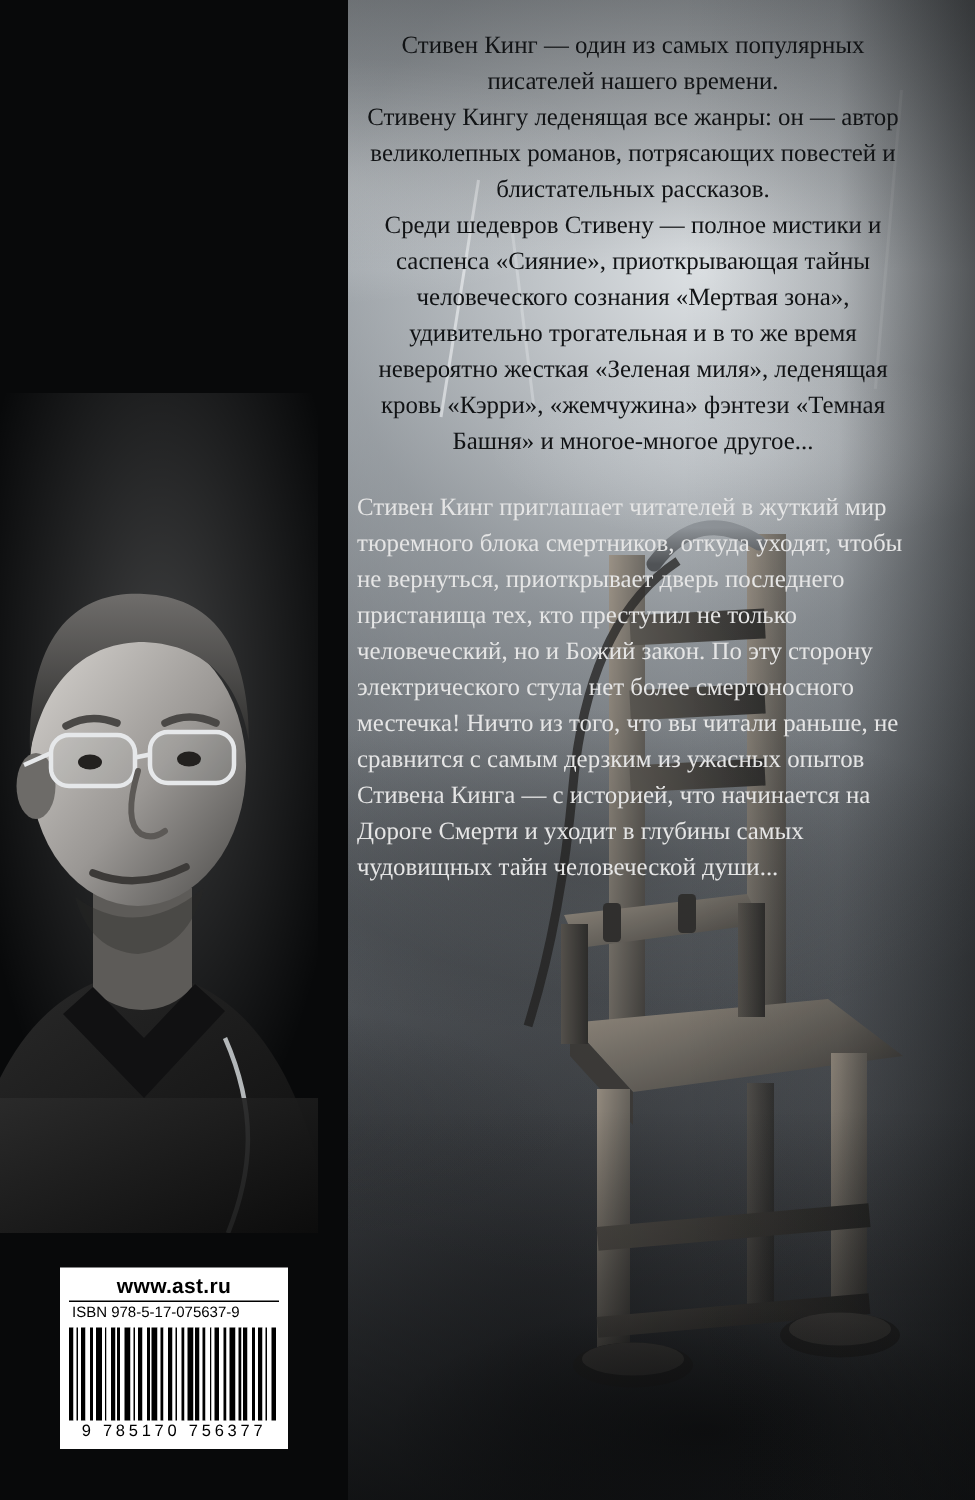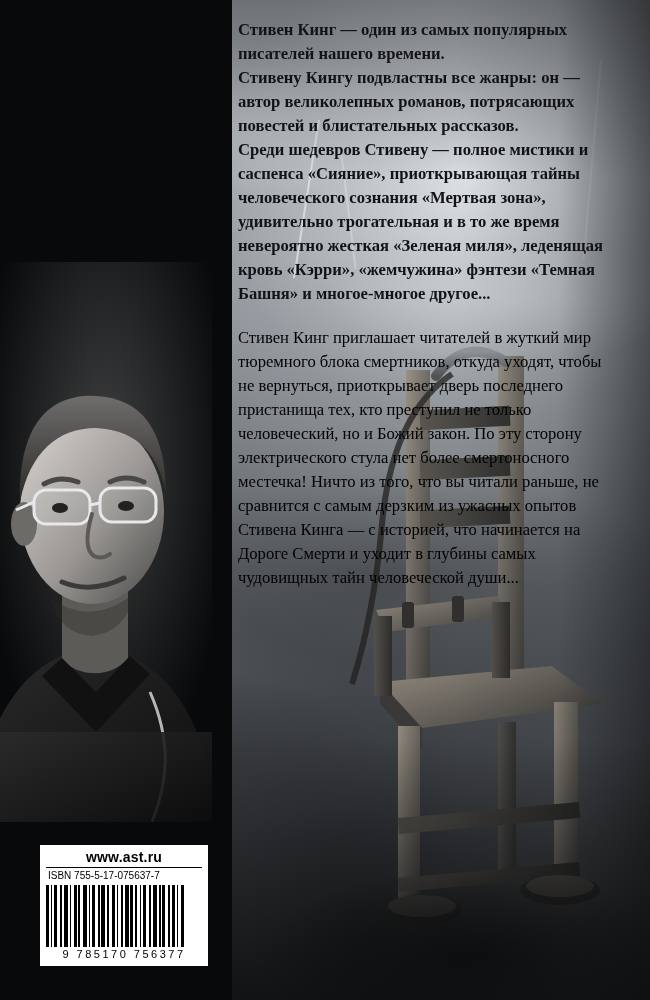--- a/index.html
+++ b/index.html
@@ -95,21 +95,21 @@
     height: 560px;
     overflow: hidden;
   }
   .author-photo svg { width: 100%; height: 100%; display: block; }
 
   
   .isbn-block {
     position: absolute;
     left: 40px;
     top: 845px;
-    width: 168px;
+    width: 152px;
     background: #ffffff;
     padding: 4px 6px 5px 6px;
     box-sizing: border-box;
   }
   .isbn-site {
     font-family: "Liberation Sans", sans-serif;
     font-size: 14px;
     font-weight: 700;
     text-align: center;
     color: #000;
@@ -158,23 +158,23 @@
     top: 18px;
     width: 368px;
   }
   .blurb p {
     margin: 0;
     color: #111315;
     font-size: 16.6px;
     line-height: 24px;
     text-align: left;
   }
-  .blurb .bold-block p { font-weight: 700; }
+  .blurb .bold-block p { font-weight: 400; text-align: center; }
   .blurb .bold-block { margin-bottom: 20px; }
-  .blurb .plain-block p { font-weight: 400; color: #000000; }
+  .blurb .plain-block p { font-weight: 400; color: #e5e5e5; }
 </style>
 </head>
 <body>
 
 <div id="book-back-cover">
 
   <div class="bg-sky"></div>
   <div class="bg-clouds"></div>
 
   <div class="lightning l1"></div>
@@ -297,21 +297,21 @@
 
       <path d="M150 430 C 172 480 168 520 152 560" stroke="#cfd3d6" stroke-width="3" fill="none" opacity=".85"></path>
 
       <rect x="0" y="470" width="212" height="90" fill="url(#shirt)" opacity="0.9"></rect>
     </svg>
   </div>
 
   <div class="isbn-block">
     <div class="isbn-site">www.ast.ru</div>
     <div class="isbn-rule"></div>
-    <div class="isbn-number">ISBN 755-5-17-075637-7</div>
+    <div class="isbn-number">ISBN 978-5-17-075637-9</div>
     <div class="barcode">
       <i style="width:3px"></i>
         <i style="width:2px;background:#fff"></i>
         <i style="width:1px"></i>
         <i style="width:2px;background:#fff"></i>
         <i style="width:3px"></i>
         <i style="width:3px;background:#fff"></i>
       <i style="width:2px"></i>
         <i style="width:2px;background:#fff"></i>
         <i style="width:4px"></i>
@@ -365,21 +365,21 @@
         <i style="width:1px"></i>
         <i style="width:3px;background:#fff"></i>
         <i style="width:3px"></i>
     </div>
     <div class="barcode-digits">9 785170 756377</div>
   </div>
 
   <div class="blurb">
     <div class="bold-block">
       <p>Стивен Кинг — один из самых популярных писателей нашего времени.</p>
-      <p>Стивену Кингу подвластны все жанры: он — автор великолепных романов, потрясающих повестей и блистательных рассказов.</p>
+      <p>Стивену Кингу леденящая все жанры: он — автор великолепных романов, потрясающих повестей и блистательных рассказов.</p>
       <p>Среди шедевров Стивену — полное мистики и саспенса «Сияние», приоткрывающая тайны человеческого сознания «Мертвая зона», удивительно трогательная и в то же время невероятно жесткая «Зеленая миля», леденящая кровь «Кэрри», «жемчужина» фэнтези «Темная Башня» и многое-многое другое...</p>
     </div>
     <div class="plain-block">
       <p>Стивен Кинг приглашает читателей в жуткий мир тюремного блока смертников, откуда уходят, чтобы не вернуться, приоткрывает дверь последнего пристанища тех, кто преступил не только человеческий, но и Божий закон. По эту сторону электрического стула нет более смертоносного местечка! Ничто из того, что вы читали раньше, не сравнится с самым дерзким из ужасных опытов Стивена Кинга — с историей, что начинается на Дороге Смерти и уходит в глубины самых чудовищных тайн человеческой души...</p>
     </div>
   </div>
 
 </div>
 
 </body></html>

